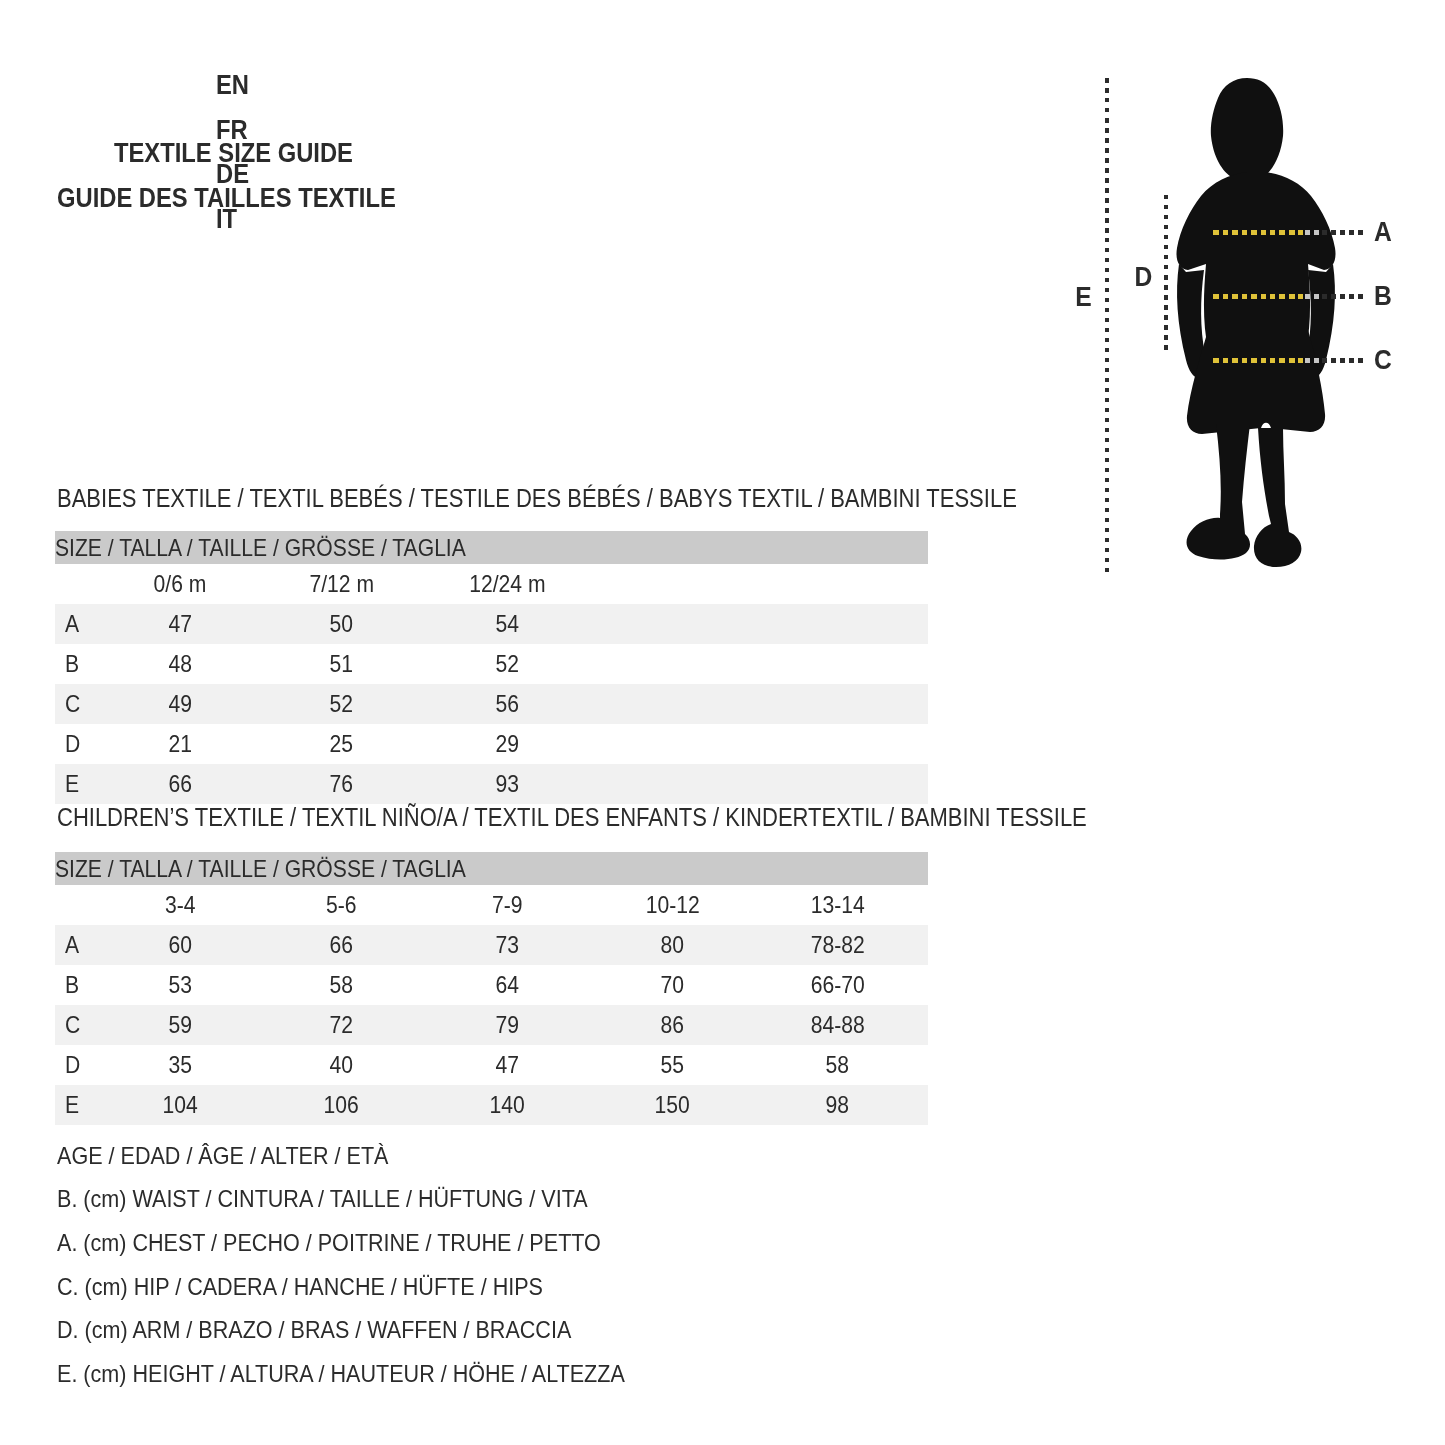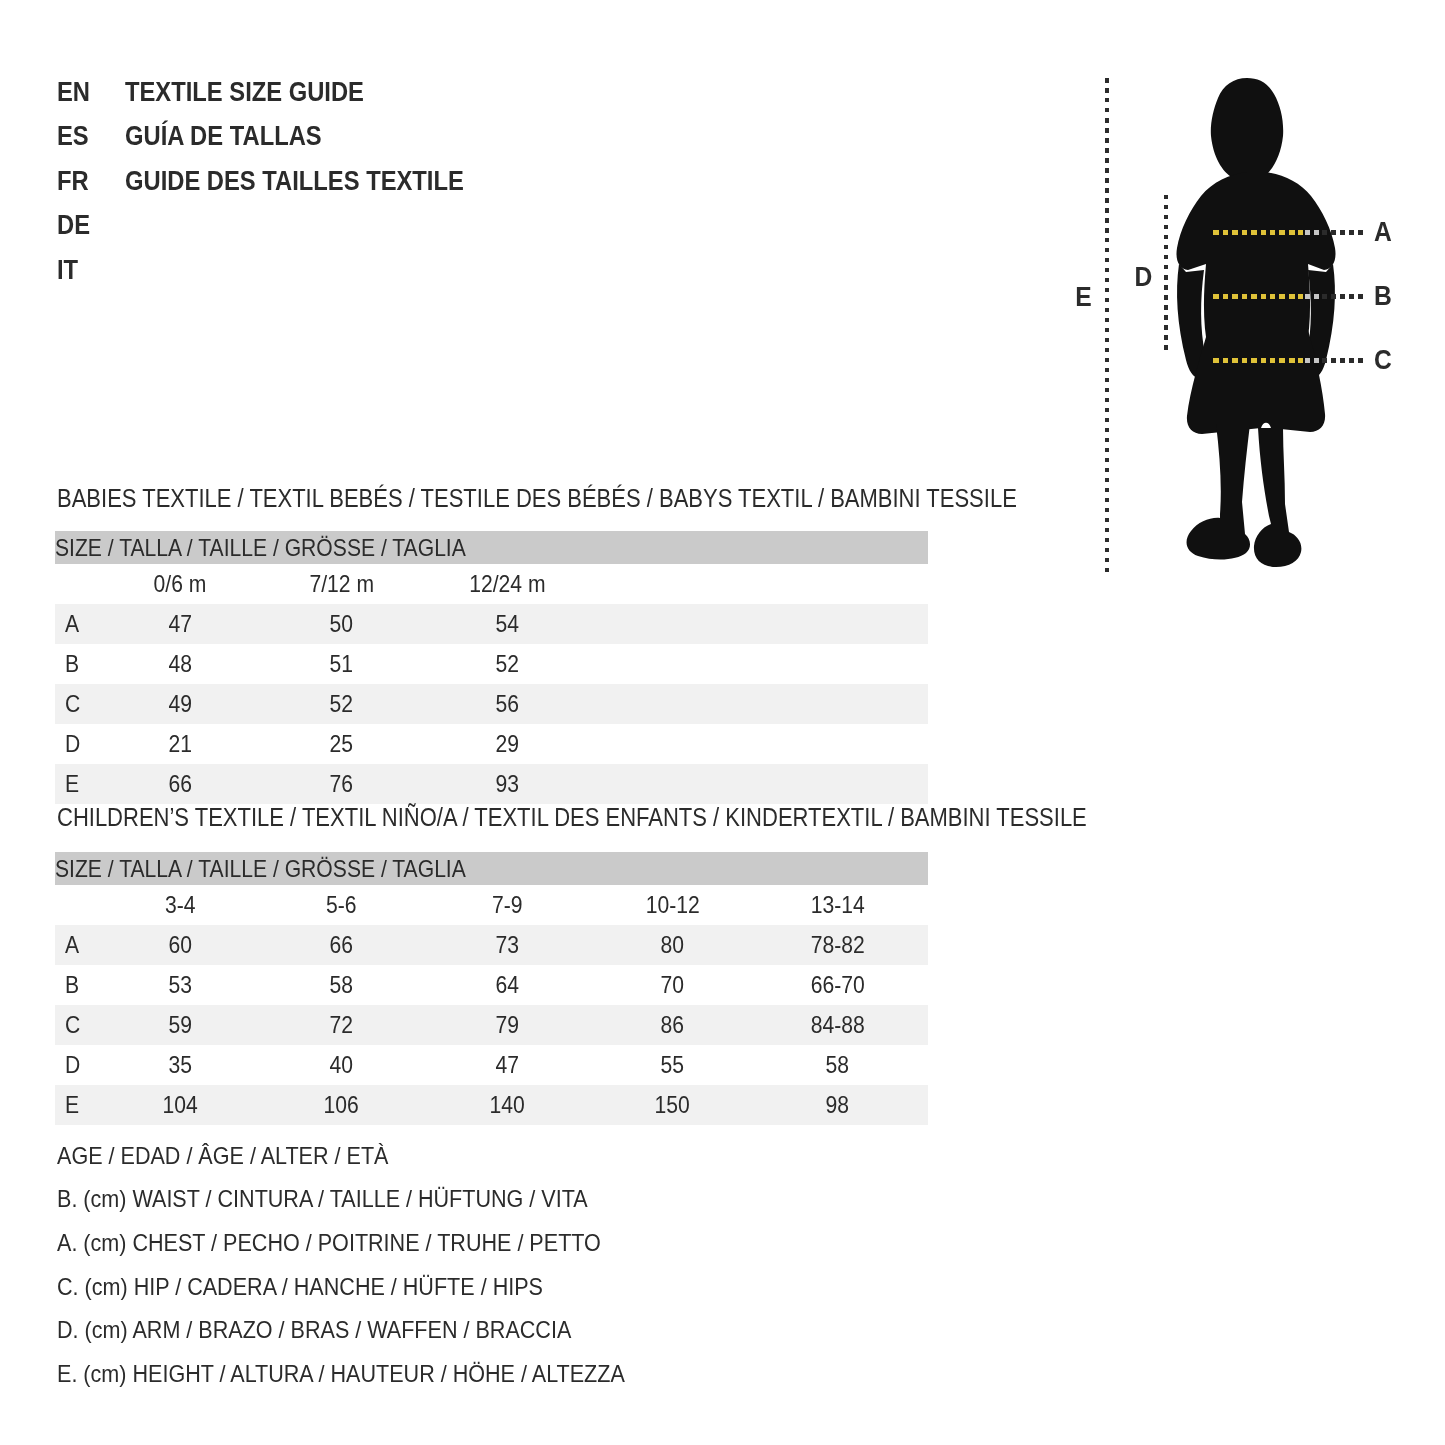--- a/index.html
+++ b/index.html
@@ -7,21 +7,21 @@
     position:relative; width:1445px; height:1445px; background:#fff; overflow:hidden;
     font-family:"Liberation Sans", sans-serif; color:var(--text,#2b2b2b);
   }
   
   .cx{display:inline-block; transform:scaleX(.88); transform-origin:0 50%; white-space:nowrap;}
   .cc{display:inline-block; transform:scaleX(.88); transform-origin:50% 50%; white-space:nowrap;}
   .cr{display:inline-block; transform:scaleX(.88); transform-origin:100% 50%; white-space:nowrap;}
 
   
   .langs{position:absolute; left:57px; top:70px;}
-  .lang-row{display:flex; height:44.5px; align-items:center; font-weight:bold; font-size:27px;}
+  .lang-row{display:flex; height:44.5px; align-items:center; font-weight:bold; font-size:27px;flex-direction:column;}
   .lang-code{width:68px; flex:0 0 68px;}
 
   
   .dotv{position:absolute; width:4px;
     background-image:repeating-linear-gradient(180deg, var(--text,#222) 0 4.5px, transparent 4.5px 10px);}
   .diagram-label{position:absolute; font-weight:bold; font-size:28px; line-height:28px;}
   .lbl-right{text-align:right;}
   .dash{position:absolute; height:5px;}
   .dash-y{background-image:repeating-linear-gradient(90deg, var(--dash_yellow,#dfc238) 0 5.5px, transparent 5.5px 9.5px);}
   .dash-g{background-image:repeating-linear-gradient(90deg, #c6c6c6 0 5px, transparent 5px 9px);}
@@ -47,24 +47,20 @@
 </style>
 </head>
 <body>
 
 <div class="page">
 
   <div class="langs">
     <div class="lang-row">
       <span class="lang-code"><span class="cx">EN</span></span>
       <span><span class="cx">TEXTILE SIZE GUIDE</span></span>
-    </div>
-    <div class="lang-row">
-      <span class="lang-code"><span class="cx">ES</span></span>
-      <span><span class="cx">GUÍA DE TALLAS</span></span>
     </div>
     <div class="lang-row">
       <span class="lang-code"><span class="cx">FR</span></span>
       <span><span class="cx">GUIDE DES TAILLES TEXTILE</span></span>
     </div>
     <div class="lang-row">
       <span class="lang-code"><span class="cx">DE</span></span>
     </div>
     <div class="lang-row">
       <span class="lang-code"><span class="cx">IT</span></span>

